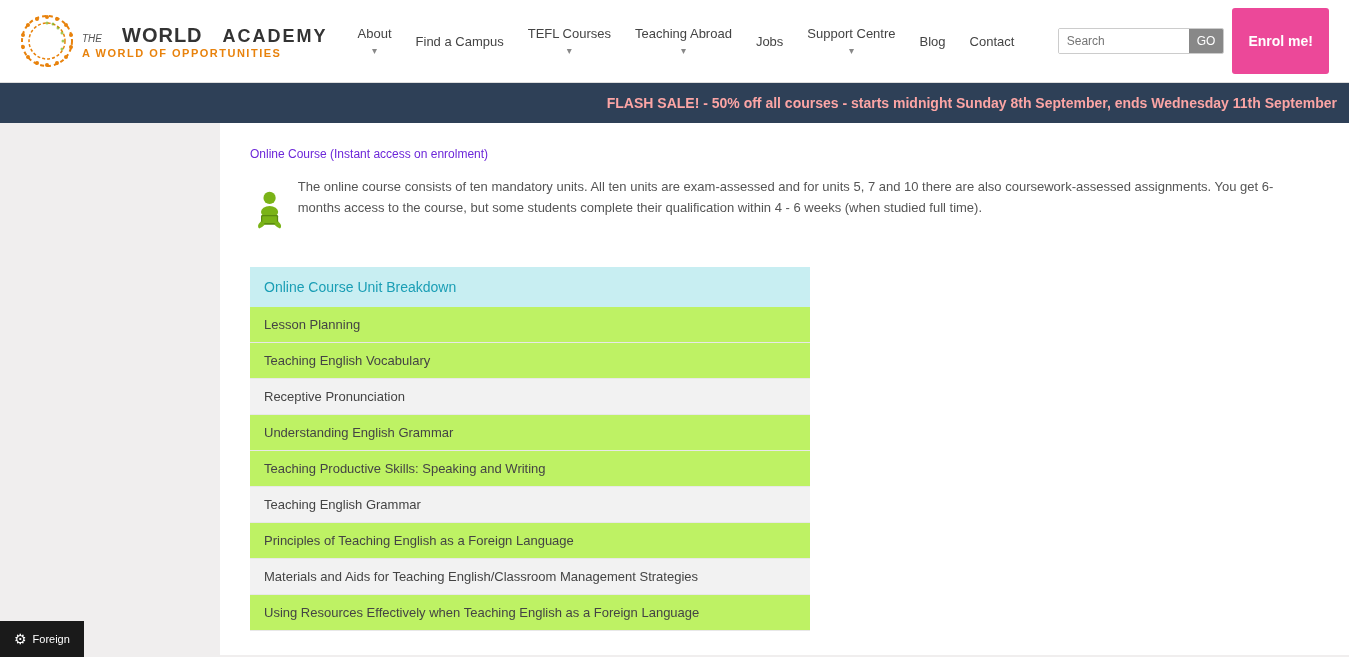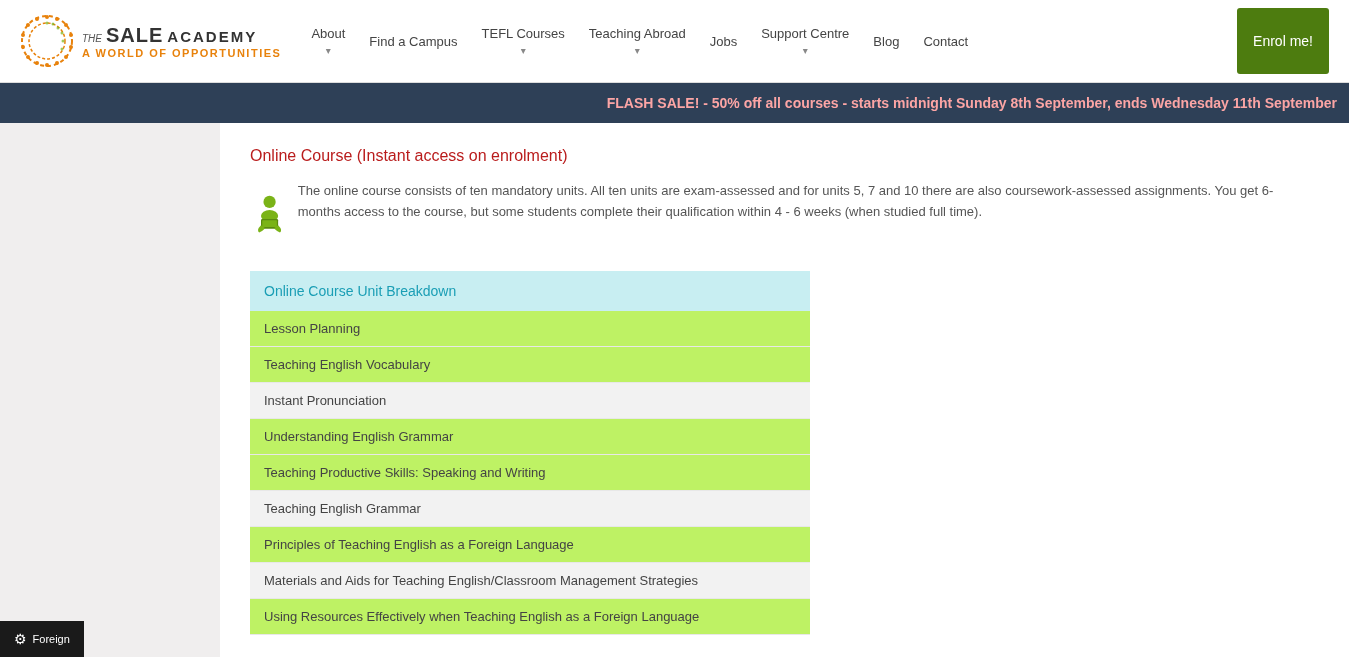--- a/index.html
+++ b/index.html
@@ -79,44 +79,44 @@
     }
     .search-go {
       background: #888;
       color: #fff;
       border: none;
       padding: 5px 8px;
       font-size: 12px;
       cursor: pointer;
     }
     .enrol-btn {
-      background: #4d7c0f;
+      background: #ec4899;
       color: #fff;
       border: none;
       padding: 25px 16px;
       font-size: 14px;
-      font-weight: normal;
+      font-weight: bold;
       border-radius: 3px;
       cursor: pointer;
       white-space: nowrap;
     }
 
     
     .flash-banner {
       background: #2e4057;
       color: #fca5a5;
       text-align: right;
       padding: 12px;
       font-size: 14px;
       font-weight: bold;
     }
 
     .page-title {
-      font-size: 16px;
-      color: #b91c1c;
+      font-size: 12px;
+      color: #6d28d9;
       font-weight: normal;
       margin-bottom: 16px;
     }
 
     .intro-section {
       display: flex;
       align-items: flex-start;
       gap: 8px;
       margin-bottom: 20px;
     }
@@ -192,24 +192,24 @@
       <g fill="#7ab317" opacity="0.7">
         <circle cx="27" cy="9" r="1.5"></circle>
           <circle cx="33" cy="10" r="1.5"></circle>
         <circle cx="38" cy="14" r="1.5"></circle>
           <circle cx="42" cy="19" r="1.5"></circle>
         <circle cx="43" cy="27" r="1.5"></circle>
           <circle cx="42" cy="35" r="1.5"></circle>
       </g>
     </svg>
     <div class="logo-text-area">
-      <div style="display:flex;align-items:baseline;gap:4px;">
+      <div style="display:flex;align-items:baseline;gap:20px;">
         <span style="font-size:10px;color:#555;font-style:italic;">THE</span>
-        <span style="font-size:20px;font-weight:900;color:#333;letter-spacing:1px;">SALE</span>
-        <span style="font-size:15px;font-weight:bold;color:#333;letter-spacing:2px;">ACADEMY</span>
+        <span style="font-size:20px;font-weight:900;color:#333;letter-spacing:1px;">WORLD</span>
+        <span style="font-size:18px;font-weight:bold;color:#333;letter-spacing:2px;">ACADEMY</span>
       </div>
       <div class="logo-text-bottom">A WORLD OF OPPORTUNITIES</div>
     </div>
   </div>
 
   <nav class="nav">
     <div class="nav-item">
       <span>About</span>
       <span class="chevron">▾</span>
     </div>
@@ -233,20 +233,24 @@
     </div>
     <div class="nav-item">
       <span>Blog</span>
     </div>
     <div class="nav-item">
       <span>Contact</span>
     </div>
   </nav>
 
   <div class="header-right">
+    <div class="search-box">
+      <input class="search-input" type="text" placeholder="Search" style="">
+      <button class="search-go">GO</button>
+    </div>
     <button class="enrol-btn">Enrol me!</button>
   </div>
 </header>
 
 <div class="flash-banner">
   <span>FLASH SALE! - 50% off all courses - starts midnight Sunday 8th September, ends Wednesday 11th September</span>
 </div>
 
 <div style="background:#f0eeee; display:flex; min-height:520px;">
 
@@ -272,21 +276,21 @@
 
       <p class="intro-text">The online course consists of ten mandatory units. All ten units are exam-assessed and for units 5, 7 and 10 there are also coursework-assessed assignments. You get 6-months access to the course, but some students complete their qualification within 4 - 6 weeks (when studied full time).</p>
     </div>
 
     <div style="max-width:560px;">
       <div class="breakdown-header">Online Course Unit Breakdown</div>
 
       <div id="units-container">
           <div class="breakdown-row white">Lesson Planning</div>
           <div class="breakdown-row white">Teaching English Vocabulary</div>
-          <div class="breakdown-row shaded">Instant Pronunciation</div>
+          <div class="breakdown-row shaded">Receptive Pronunciation</div>
           <div class="breakdown-row white">Understanding English Grammar</div>
           <div class="breakdown-row white">Teaching Productive Skills: Speaking and Writing</div>
           <div class="breakdown-row shaded">Teaching English Grammar</div>
           <div class="breakdown-row white">Principles of Teaching English as a Foreign Language</div>
           <div class="breakdown-row shaded">Materials and Aids for Teaching English/Classroom Management Strategies</div>
           <div class="breakdown-row white">Using Resources Effectively when Teaching English as a Foreign Language</div>
         </div>
     </div>
   </div>
 </div>

